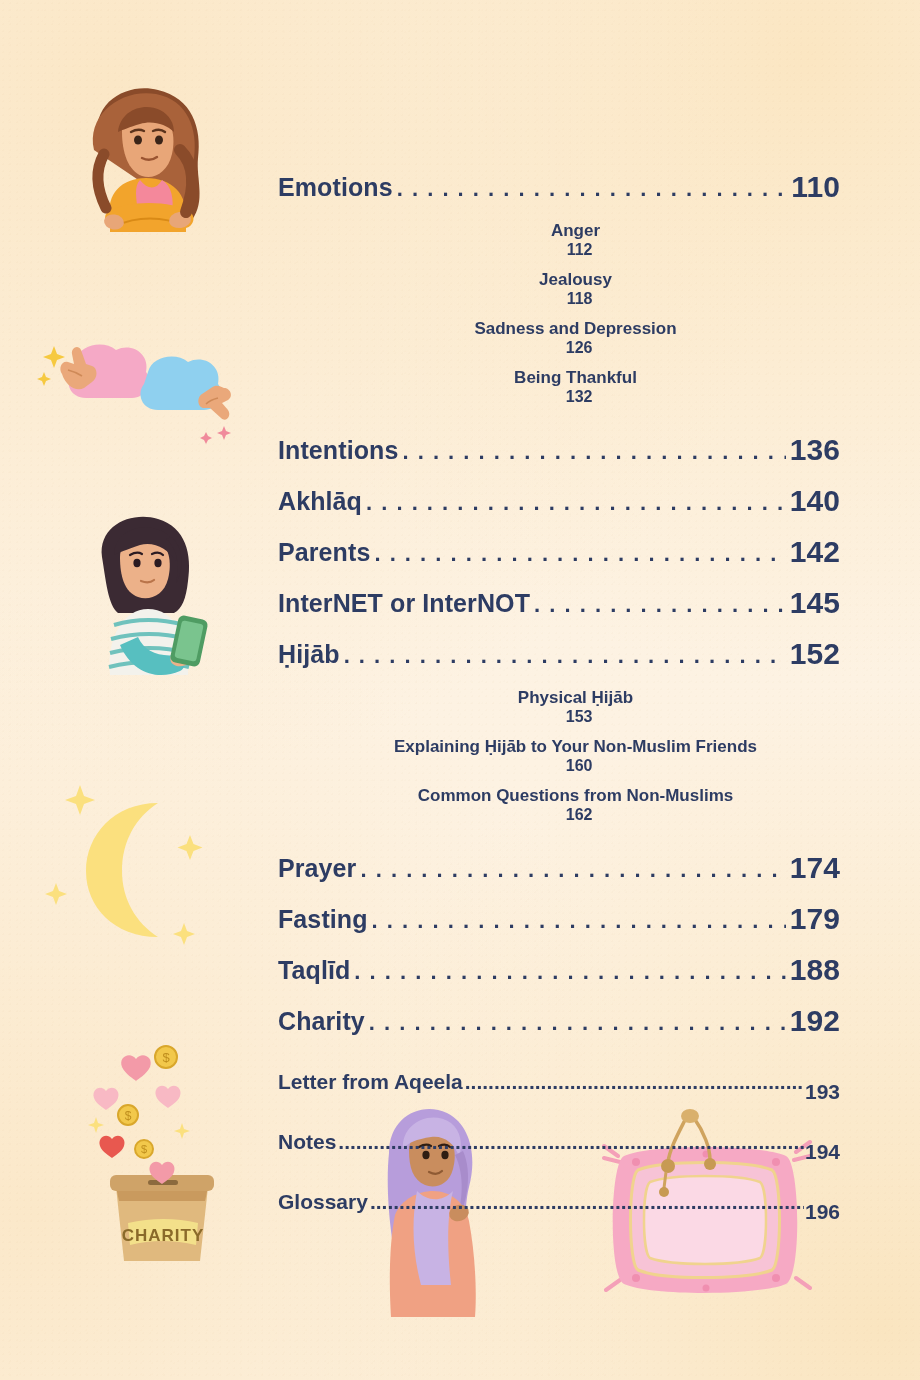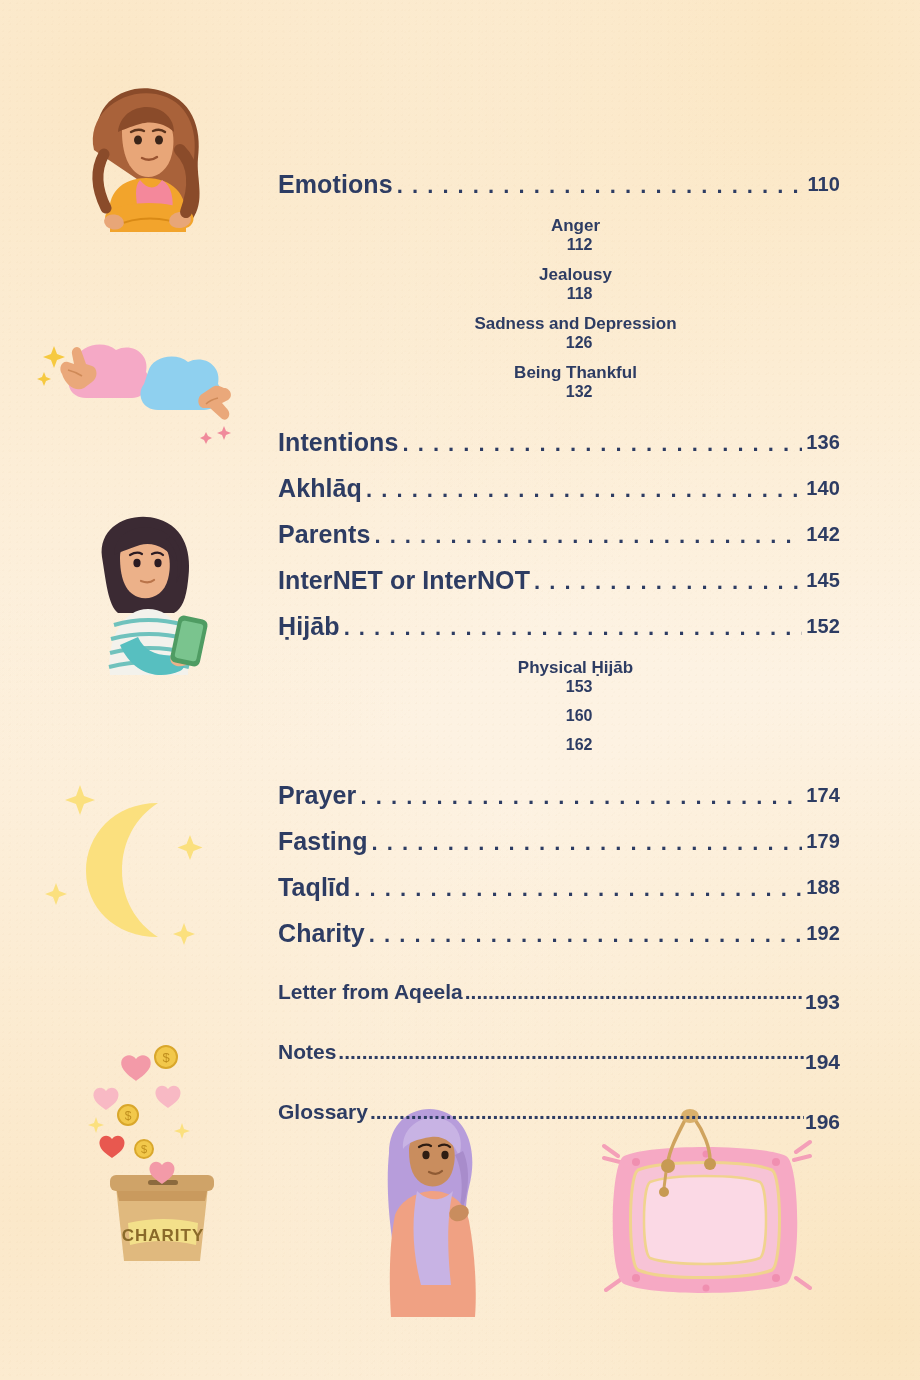--- a/index.html
+++ b/index.html
@@ -72,21 +72,21 @@
     font-size: 25px;
     letter-spacing: .1px;
     margin-bottom: 17px;
   }
   .row.major .leader::before {
     content: ". . . . . . . . . . . . . . . . . . . . . . . . . . . . . . . . . . . . . . . . . . . . . . . . . . . . . . . . . . . . . . . .";
     font-size: 22px;
     letter-spacing: 1.5px;
   }
   .row.major .page-no {
-    font-size: 20px;
+    font-size: 30px;
   }
 
   
   .row.sub {
     font-weight: bold;
     font-size: 17px;
     margin: 0 0 11px 33px;
     width: 529px;
     flex-direction: column;
   }
@@ -384,24 +384,26 @@
         <span class="label">Ḥijāb</span>
         <span class="leader"></span>
         <span class="page-no">152</span>
       </div>
       <div class="row sub">
         <span class="label">Physical Ḥijāb</span>
         <span class="leader"></span>
         <span class="page-no">153</span>
       </div>
       <div class="row sub">
+        <span class="label">Explaining Ḥijāb to Your Non-Muslim Friends</span>
         <span class="leader"></span>
         <span class="page-no">160</span>
       </div>
       <div class="row sub">
+        <span class="label">Common Questions from Non-Muslims</span>
         <span class="leader"></span>
         <span class="page-no">162</span>
       </div>
       <div class="gap-after-sub"></div>
     </div>
 
     <div class="row major">
       <span class="label">Prayer</span>
       <span class="leader"></span>
       <span class="page-no">174</span>

